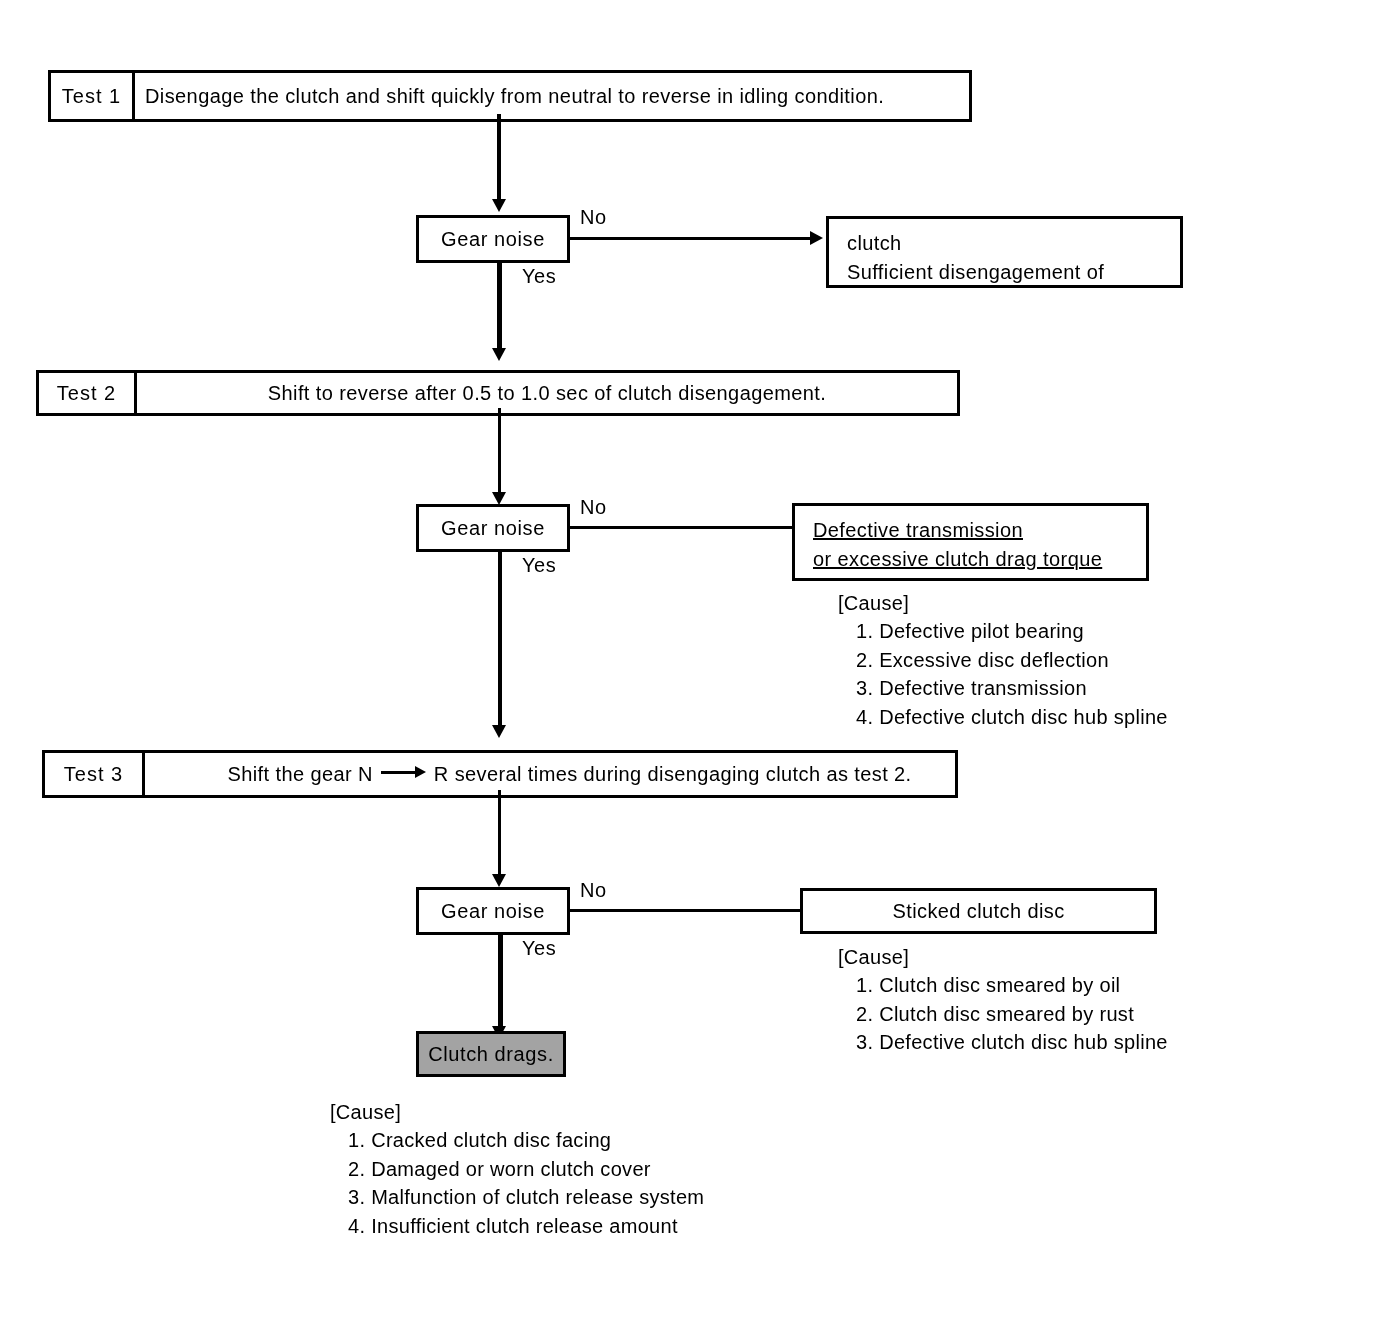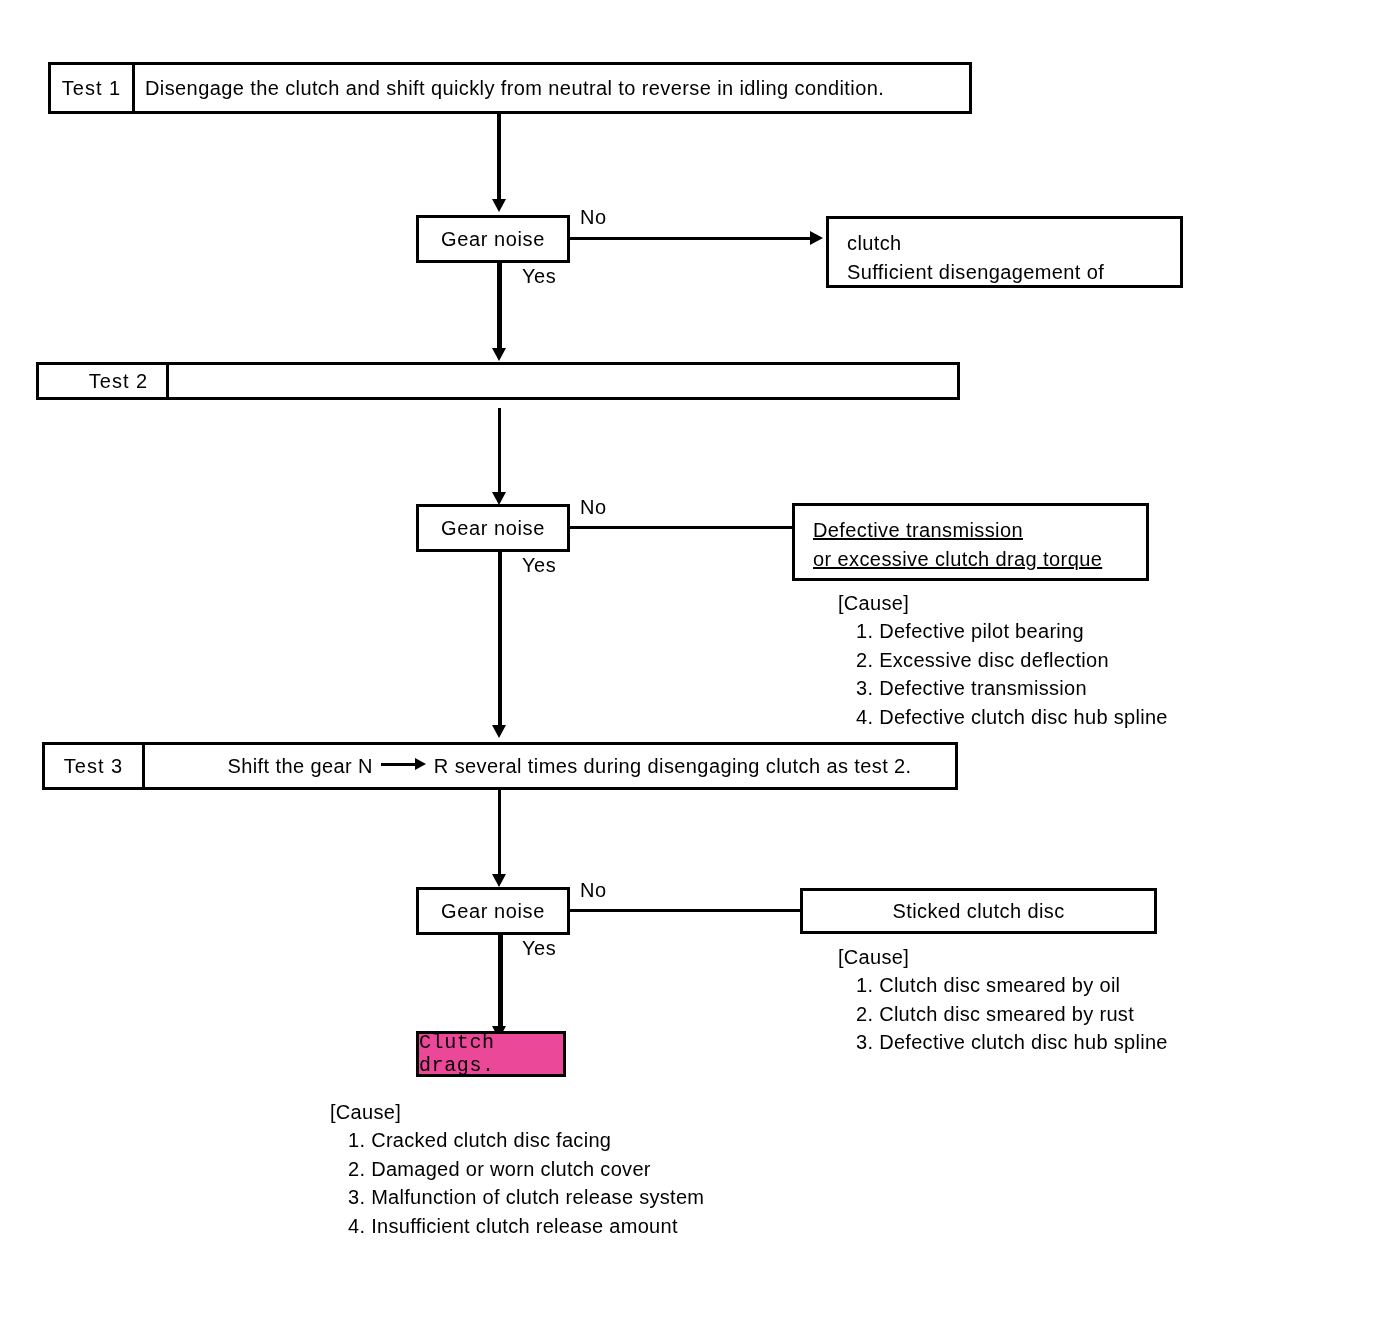--- a/index.html
+++ b/index.html
@@ -20,20 +20,21 @@
   }
 
   
   .test-row {
     position: absolute;
     border: 3px solid #000;
     background: #fff;
     display: flex;
     align-items: stretch;
     box-sizing: border-box;
+    margin-top: 8px;
   }
   .test-label {
     box-sizing: border-box;
     border-right: 3px solid #000;
     display: flex;
     align-items: center;
     justify-content: center;
     font-size: 20px;
     letter-spacing: 1px;
     padding: 0 10px;
@@ -77,28 +78,27 @@
     display: flex;
     align-items: center;
     justify-content: center;
     padding: 0;
   }
 
   
   .terminal-box {
     position: absolute;
     border: 3px solid #000;
-    background: #ec4899;
-    box-sizing: border-box;
-    display: flex;
-    align-items: center;
-    justify-content: flex-start;
+    background: #a3a3a3;
+    box-sizing: border-box;
+    display: flex;
+    align-items: center;
+    justify-content: center;
     font-size: 20px;
     letter-spacing: 0.6px;
-    font-family: Liberation Mono, monospace;
   }
 
   
   .vline   { position: absolute; background: #000; }
   .hline   { position: absolute; background: #000; }
 
   .arrow-down {
     position: absolute;
     width: 0; height: 0;
     border-left: 7px solid transparent;
@@ -164,22 +164,23 @@
 
   <div class="edge-label" style="left:522px; top:265px;">Yes</div>
   <div class="vline" style="left:497px; top:263px; width:5px; height:90px;"></div>
   <div class="arrow-down" style="left:492px; top:348px;"></div>
 
   <div class="result-box" style="left:826px; top:216px; width:357px; height:72px;">
     <div>clutch</div>
     <div>Sufficient disengagement of</div>
   </div>
 
-  <div class="test-row" style="left:36px; top:362px; width:924px; height:38px;padding-left:32px;">
+  <div class="test-row" style="left:36px; top:362px; width:924px; height:46px;">
     <div class="test-label" style="width:98px;">Test 2</div>
+    <div class="test-text center">Shift to reverse after 0.5 to 1.0 sec of clutch disengagement.</div>
   </div>
 
   <div class="vline" style="left:498px; top:408px; width:3px; height:88px;"></div>
   <div class="arrow-down" style="left:492px; top:492px;"></div>
 
   <div class="decision-box" style="left:416px; top:504px; width:154px; height:48px;">
     <span>Gear noise</span>
   </div>
 
   <div class="hline" style="left:570px; top:526px; width:242px; height:3px;"></div>

